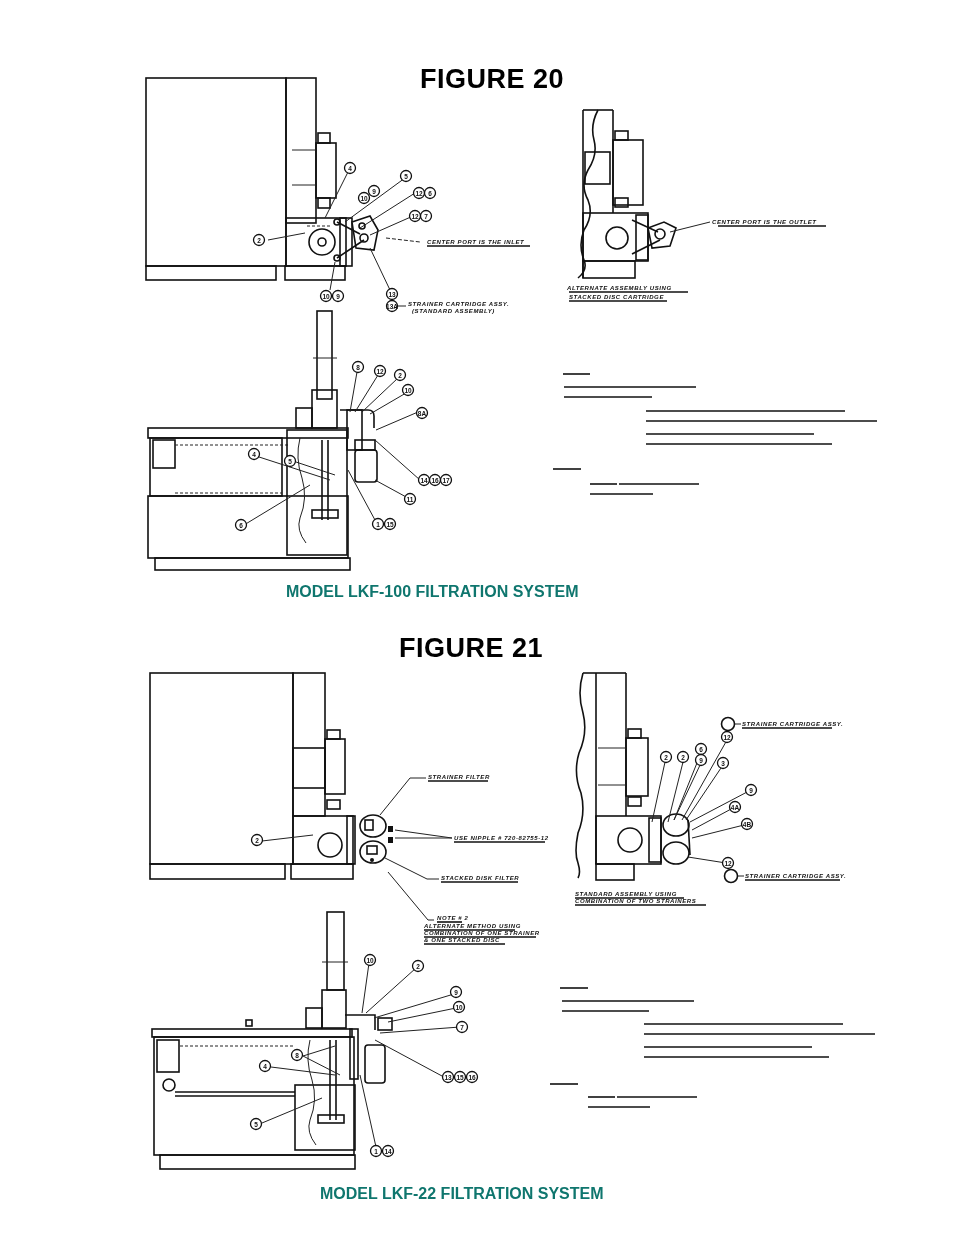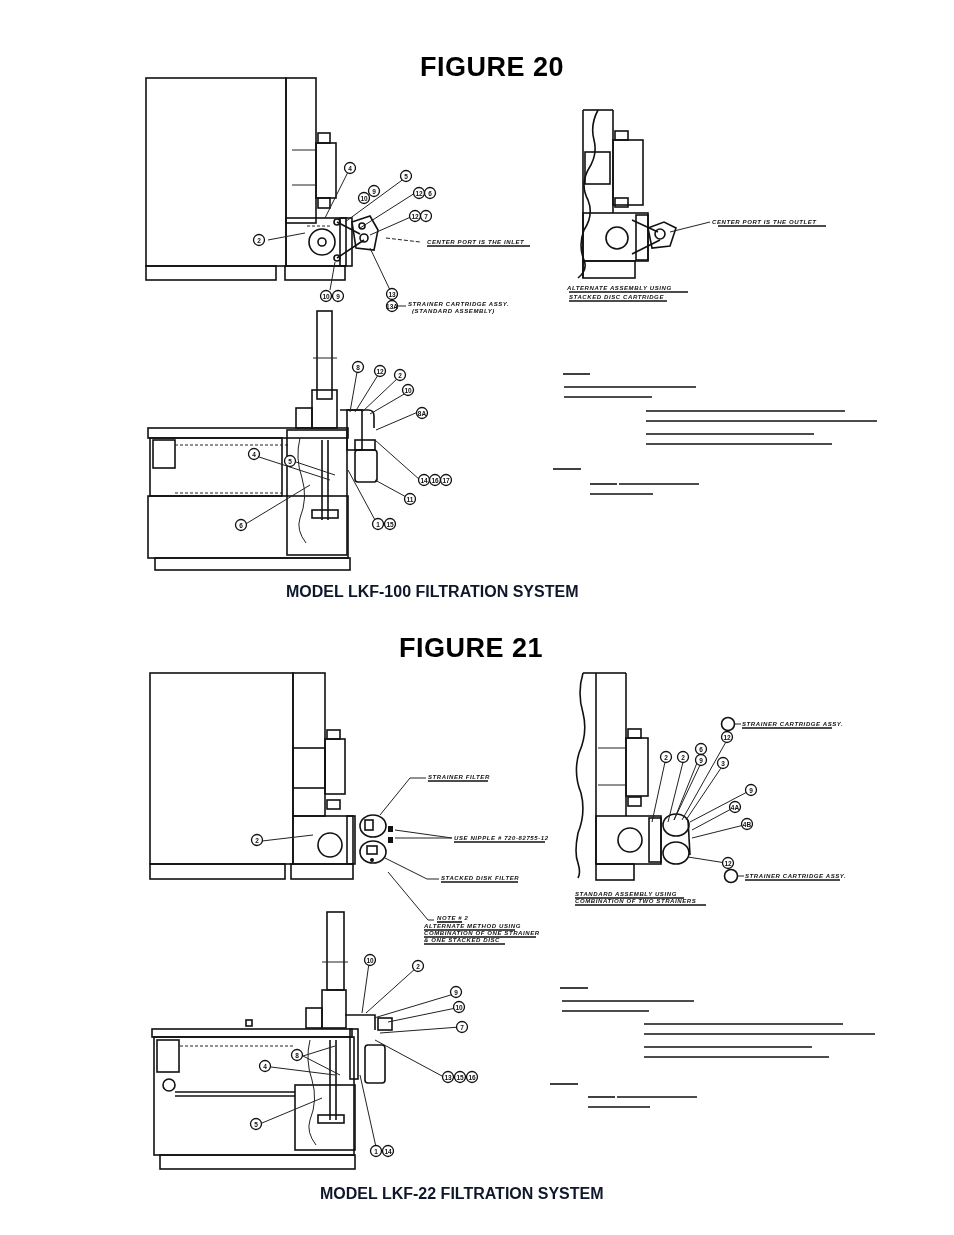--- a/index.html
+++ b/index.html
@@ -1,38 +1,38 @@
 <!DOCTYPE html>
 <html><head>
 <meta charset="utf-8">
 <style>
   html, body { margin: 0; padding: 0; background: #ffffff; }
   body { width: 954px; height: 1235px; position: relative; overflow: hidden;
          font-family: "Liberation Sans", sans-serif; color: #000; }
   .fig-title { position: absolute; font-family: "Liberation Sans", sans-serif; font-weight: 700;
                font-size: 27px; letter-spacing: 0.5px; color: #000; white-space: nowrap; }
   .caption { position: absolute; font-family: "Liberation Sans", sans-serif; font-weight: 700;
-             font-size: 16px; color: #0f172a; white-space: nowrap; }
+             font-size: 16px; color: #0f766e; white-space: nowrap; }
   svg.drawing { position: absolute; left: 0; top: 0; }
   .ln { stroke: #111; stroke-width: 1.6; fill: none; }
   .ln-thin { stroke: #222; stroke-width: 1; fill: none; }
   .ln-dash { stroke: #222; stroke-width: 1; fill: none; stroke-dasharray: 3 2; }
   .fillw { fill: #fff; stroke: #111; stroke-width: 1.6; }
   .fillk { fill: #111; }
   .callout circle { fill: #fff; stroke: #111; stroke-width: 1.3; }
   .callout text { font-family: "Liberation Sans", sans-serif; font-size: 6.5px; font-weight: 700;
                   text-anchor: middle; dominant-baseline: central; fill: #111; }
   .note { font-family: "Liberation Sans", sans-serif; font-style: italic; font-weight: 700;
           font-size: 6px; fill: #111; letter-spacing: 0.6px; }
   .underline { stroke: #111; stroke-width: 1.6; }
 </style>
 </head>
 <body>
 
-<div class="fig-title" style="left:420px; top:52px;text-align:center;">FIGURE 20</div>
+<div class="fig-title" style="left:420px; top:64px;text-align:center;">FIGURE 20</div>
 <div class="caption" style="left:286px; top:583px;">MODEL LKF-100 FILTRATION SYSTEM</div>
 <div class="fig-title" style="left:399px; top:633px;">FIGURE 21</div>
 <div class="caption" style="left:320px; top:1185px;">MODEL LKF-22 FILTRATION SYSTEM</div>
 
 <svg class="drawing" width="954" height="1235" viewBox="0 0 954 1235">
 
   <g>
     <rect class="ln" x="146" y="78" width="140" height="188"></rect>
     <rect class="ln" x="286" y="78" width="30" height="145"></rect>
     <rect class="ln" x="146" y="266" width="130" height="14"></rect>

